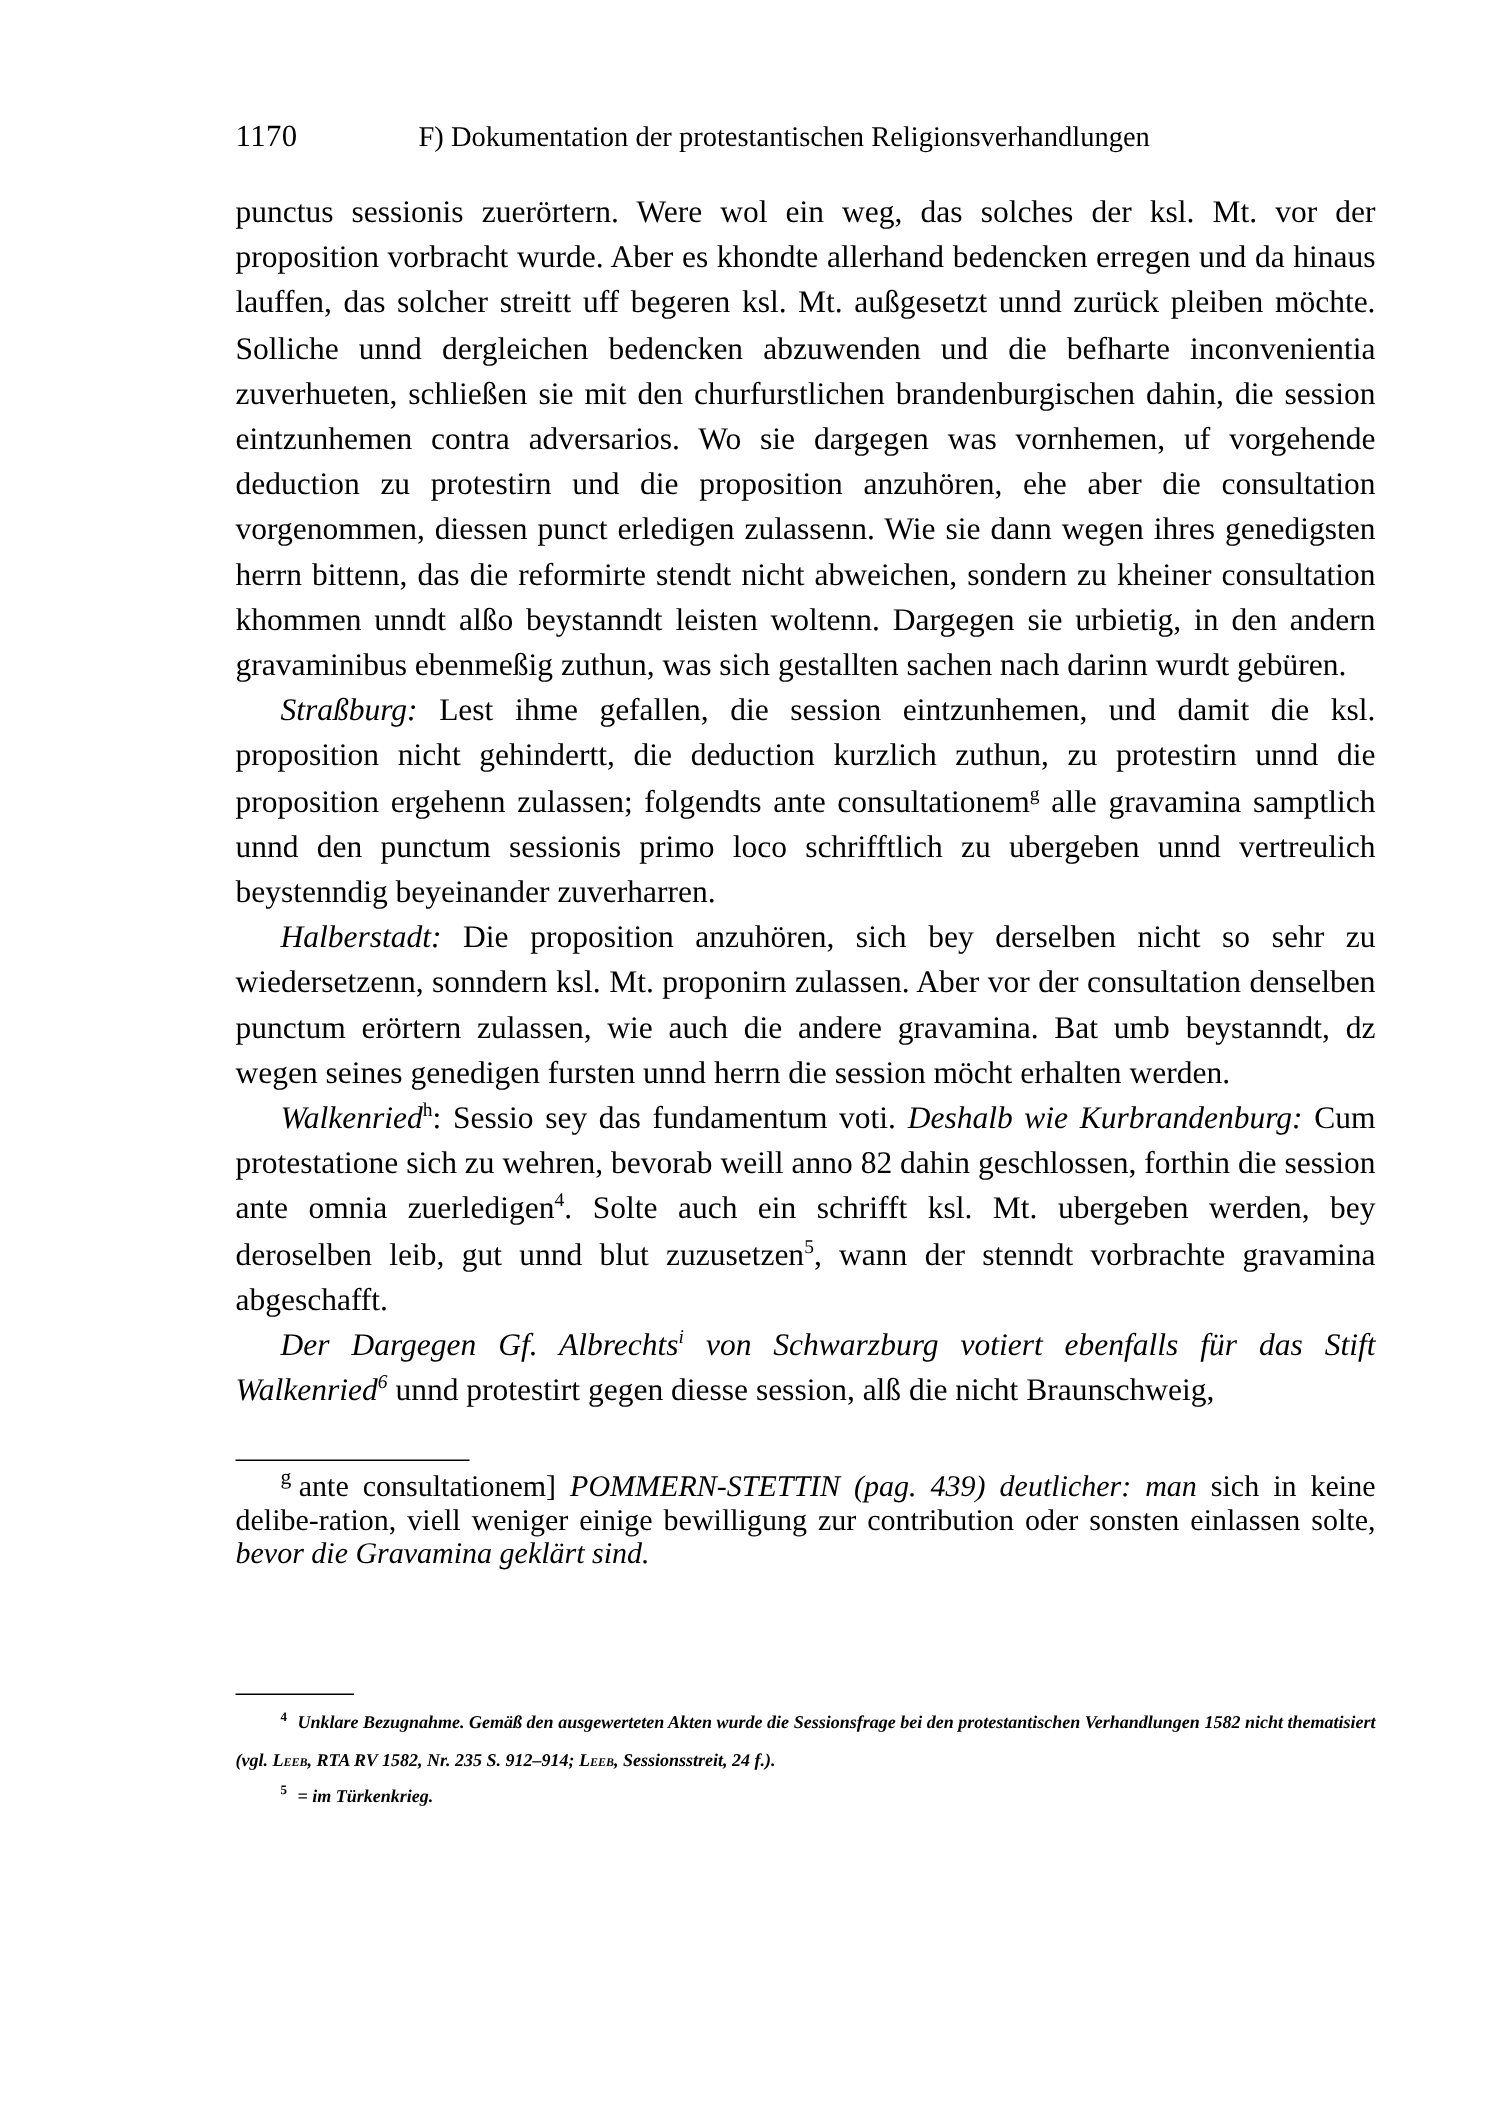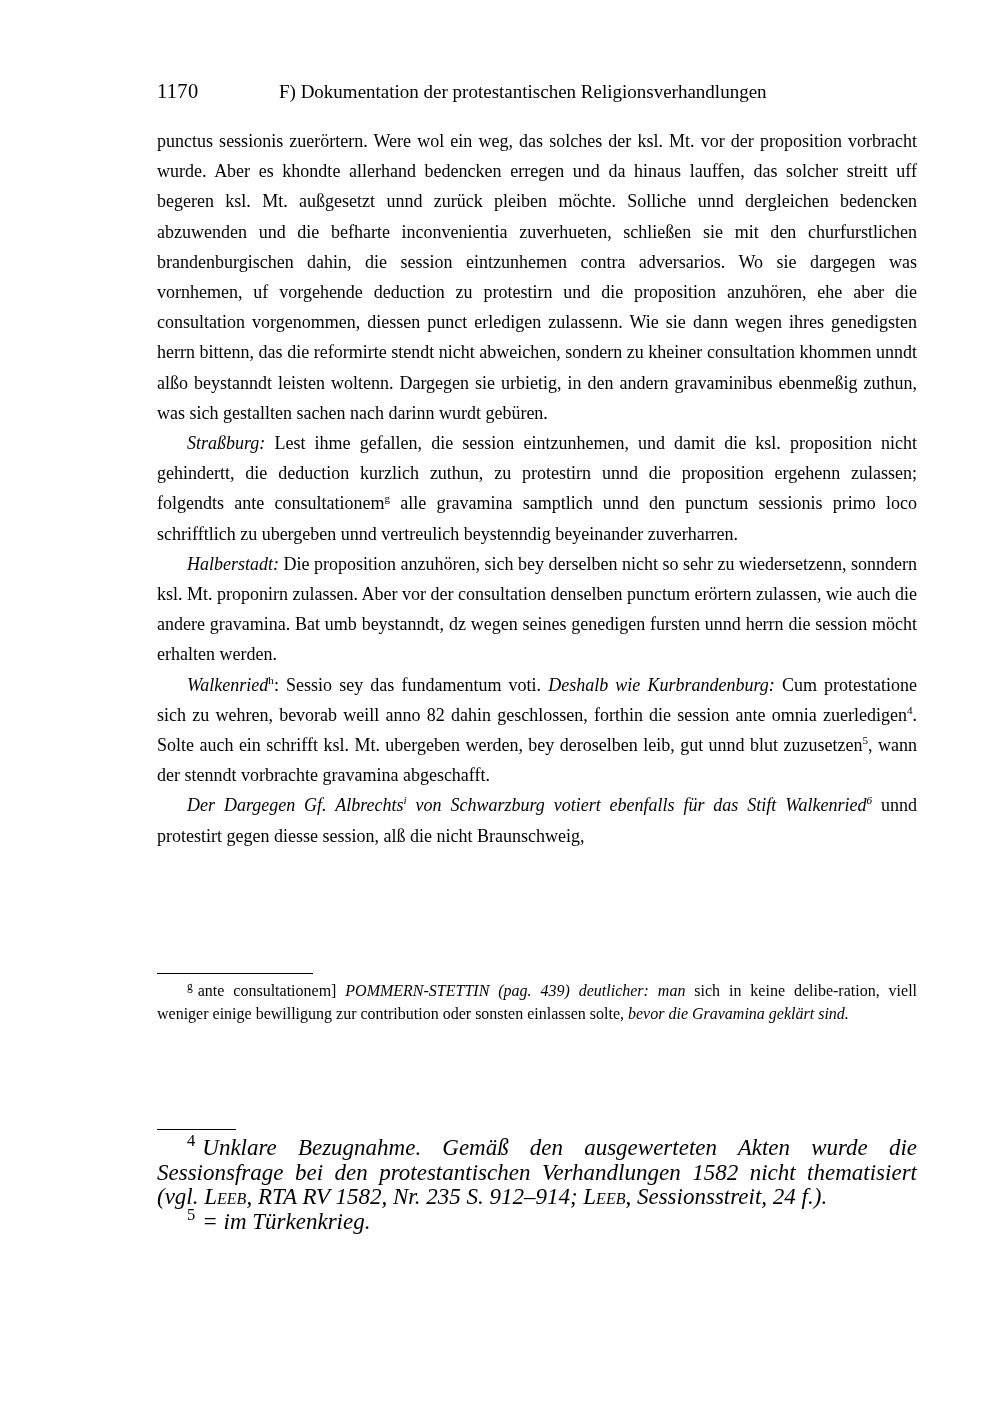--- a/index.html
+++ b/index.html
@@ -45,21 +45,21 @@
     display: inline-block;
     font-size: 19px;
   }
 
   
   .body-block {
     position: absolute;
     left: 157px;
     top: 126px;
     width: 760px;
-    font-size: 18px;
+    font-size: 21px;
     line-height: 30.2px;
     text-align: justify;
     text-justify: inter-word;
     hyphens: none;
   }
   .body-block p {
     margin: 0;
     text-indent: 0;
   }
   .body-block p.ind {
@@ -92,38 +92,39 @@
     top: 1129px;
     width: 79px;
   }
 
   
   .fn-letters {
     position: absolute;
     left: 157px;
     top: 980px;
     width: 760px;
-    font-size: 16px;
+    font-size: 20px;
     line-height: 22.6px;
     text-align: justify;
   }
   .fn-letters p {
     margin: 0;
     text-indent: 30px;
   }
 
   
   .fn-numbers {
     position: absolute;
     left: 157px;
     top: 1136px;
     width: 760px;
-    font-size: 23px;
+    font-size: 12px;
     line-height: 24.6px;
     text-align: justify;
+    font-weight: bold;
   }
   .fn-numbers p {
     margin: 0;
     text-indent: 30px;
   }
   .fn-numbers .numbermark {
     font-style: normal;
     font-size: 0.72em;
     vertical-align: super;
     line-height: 0;

